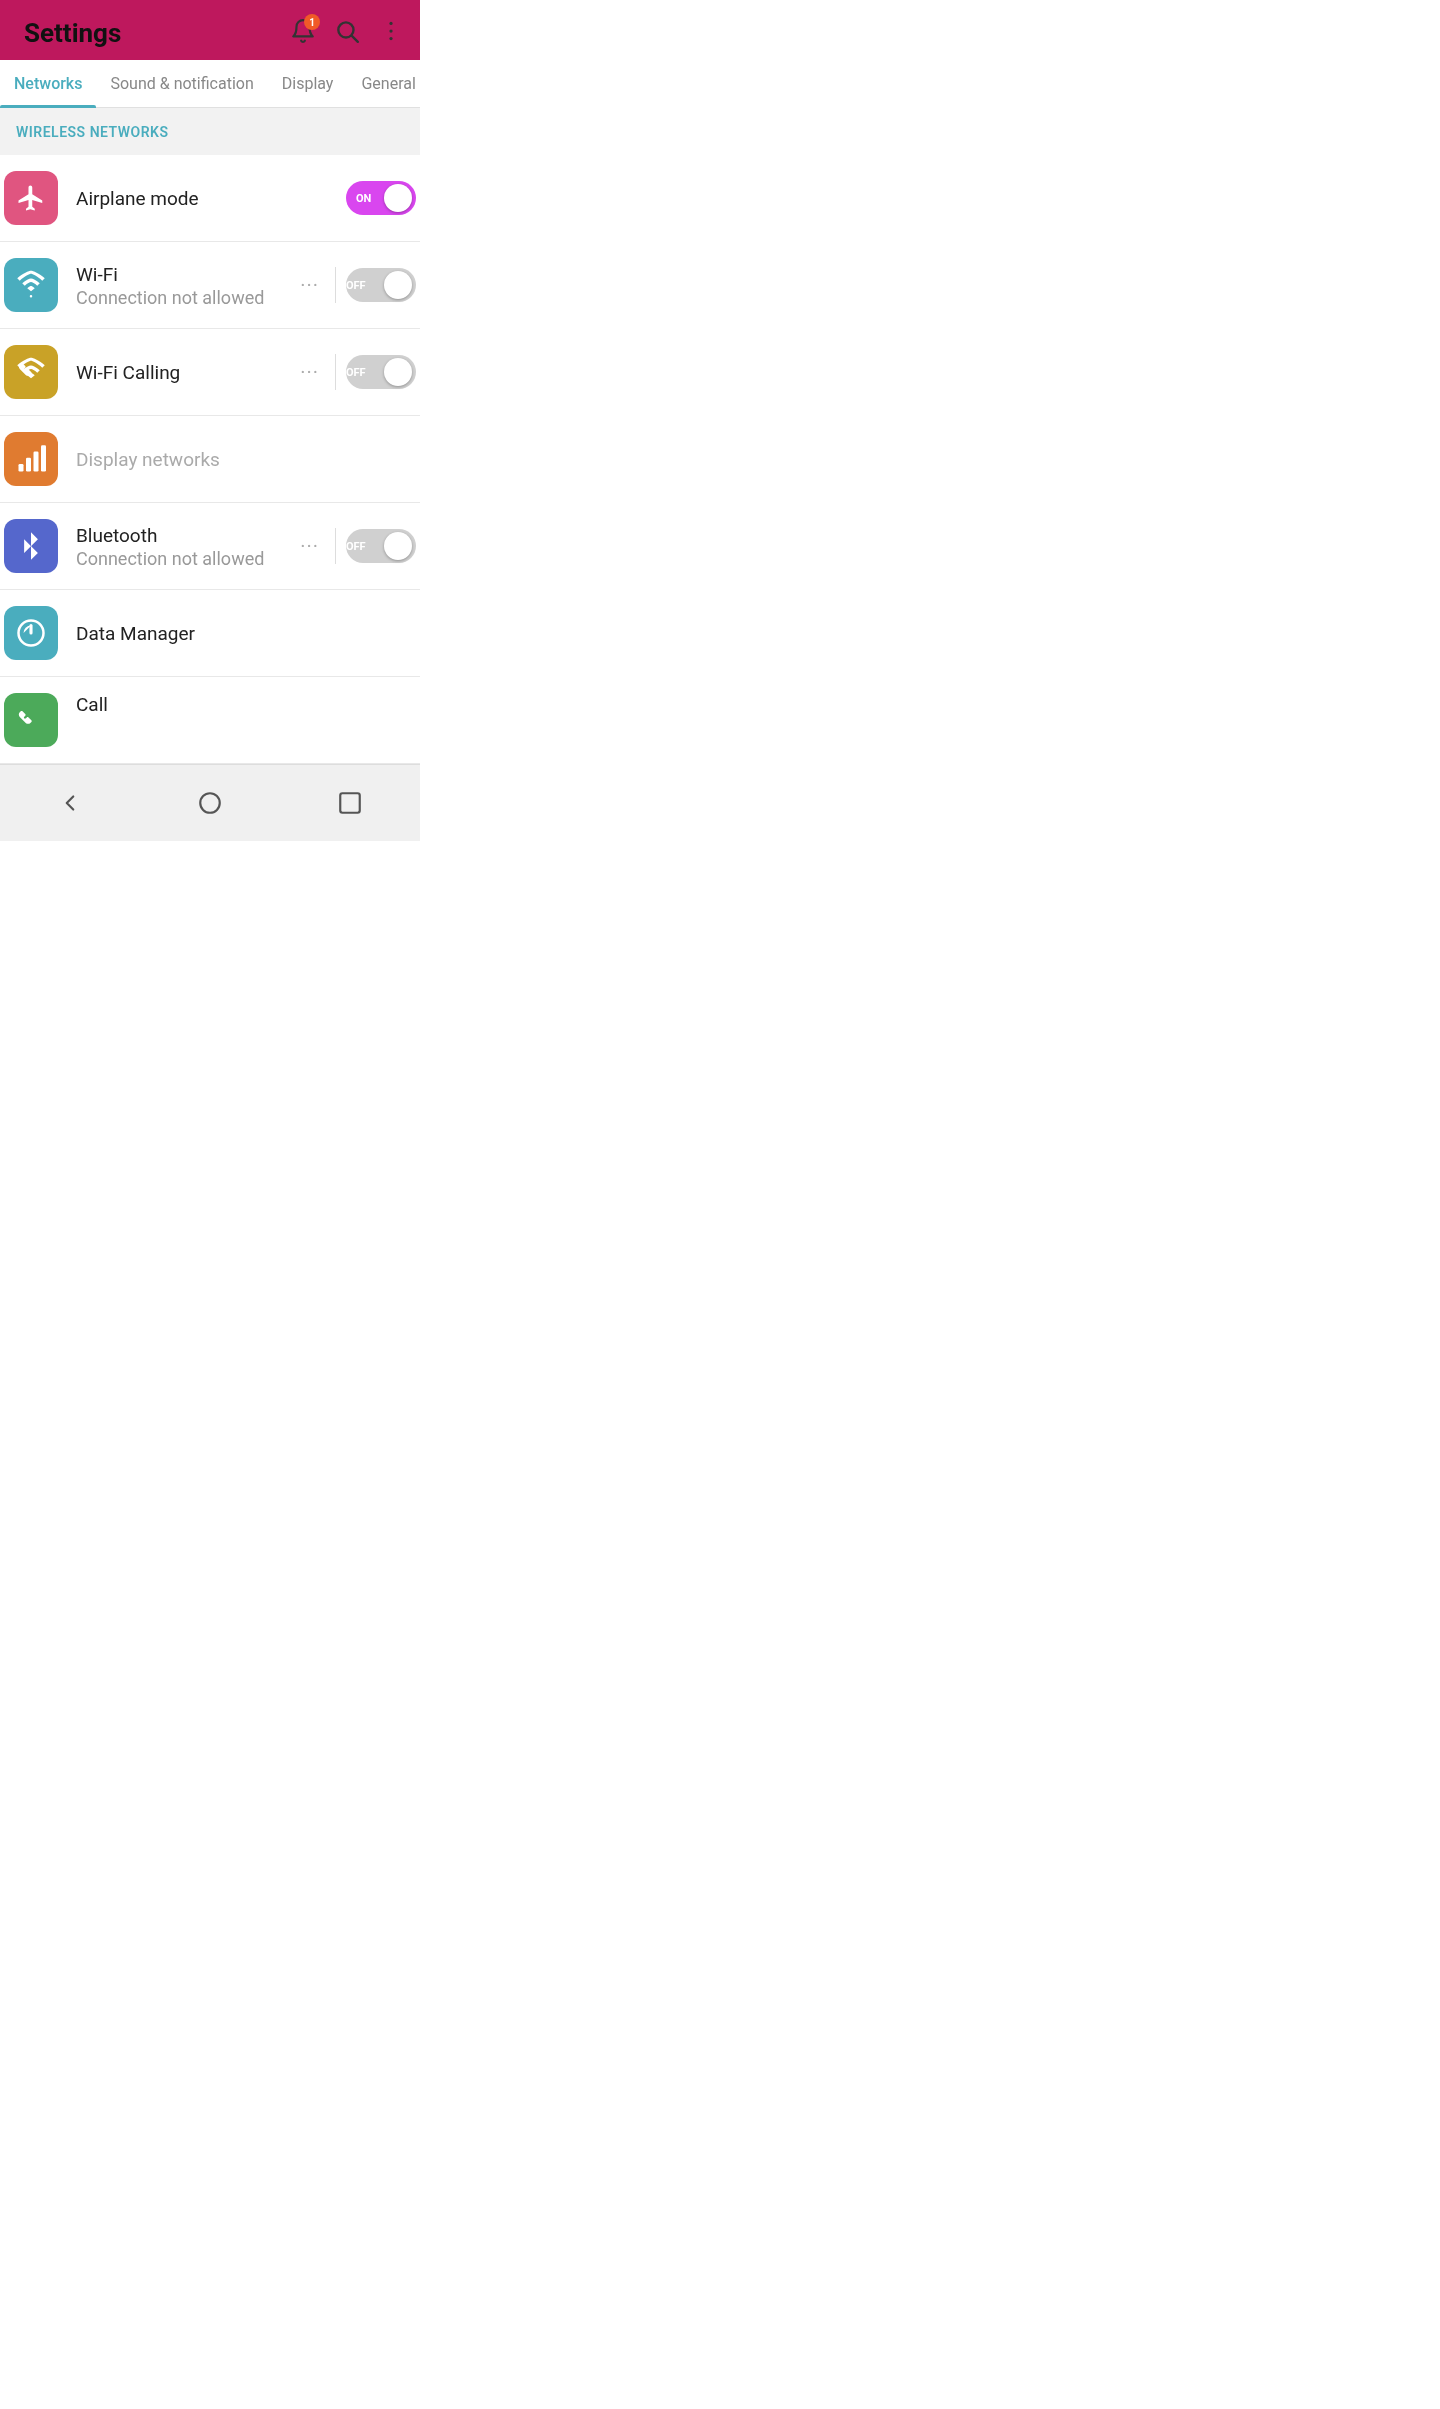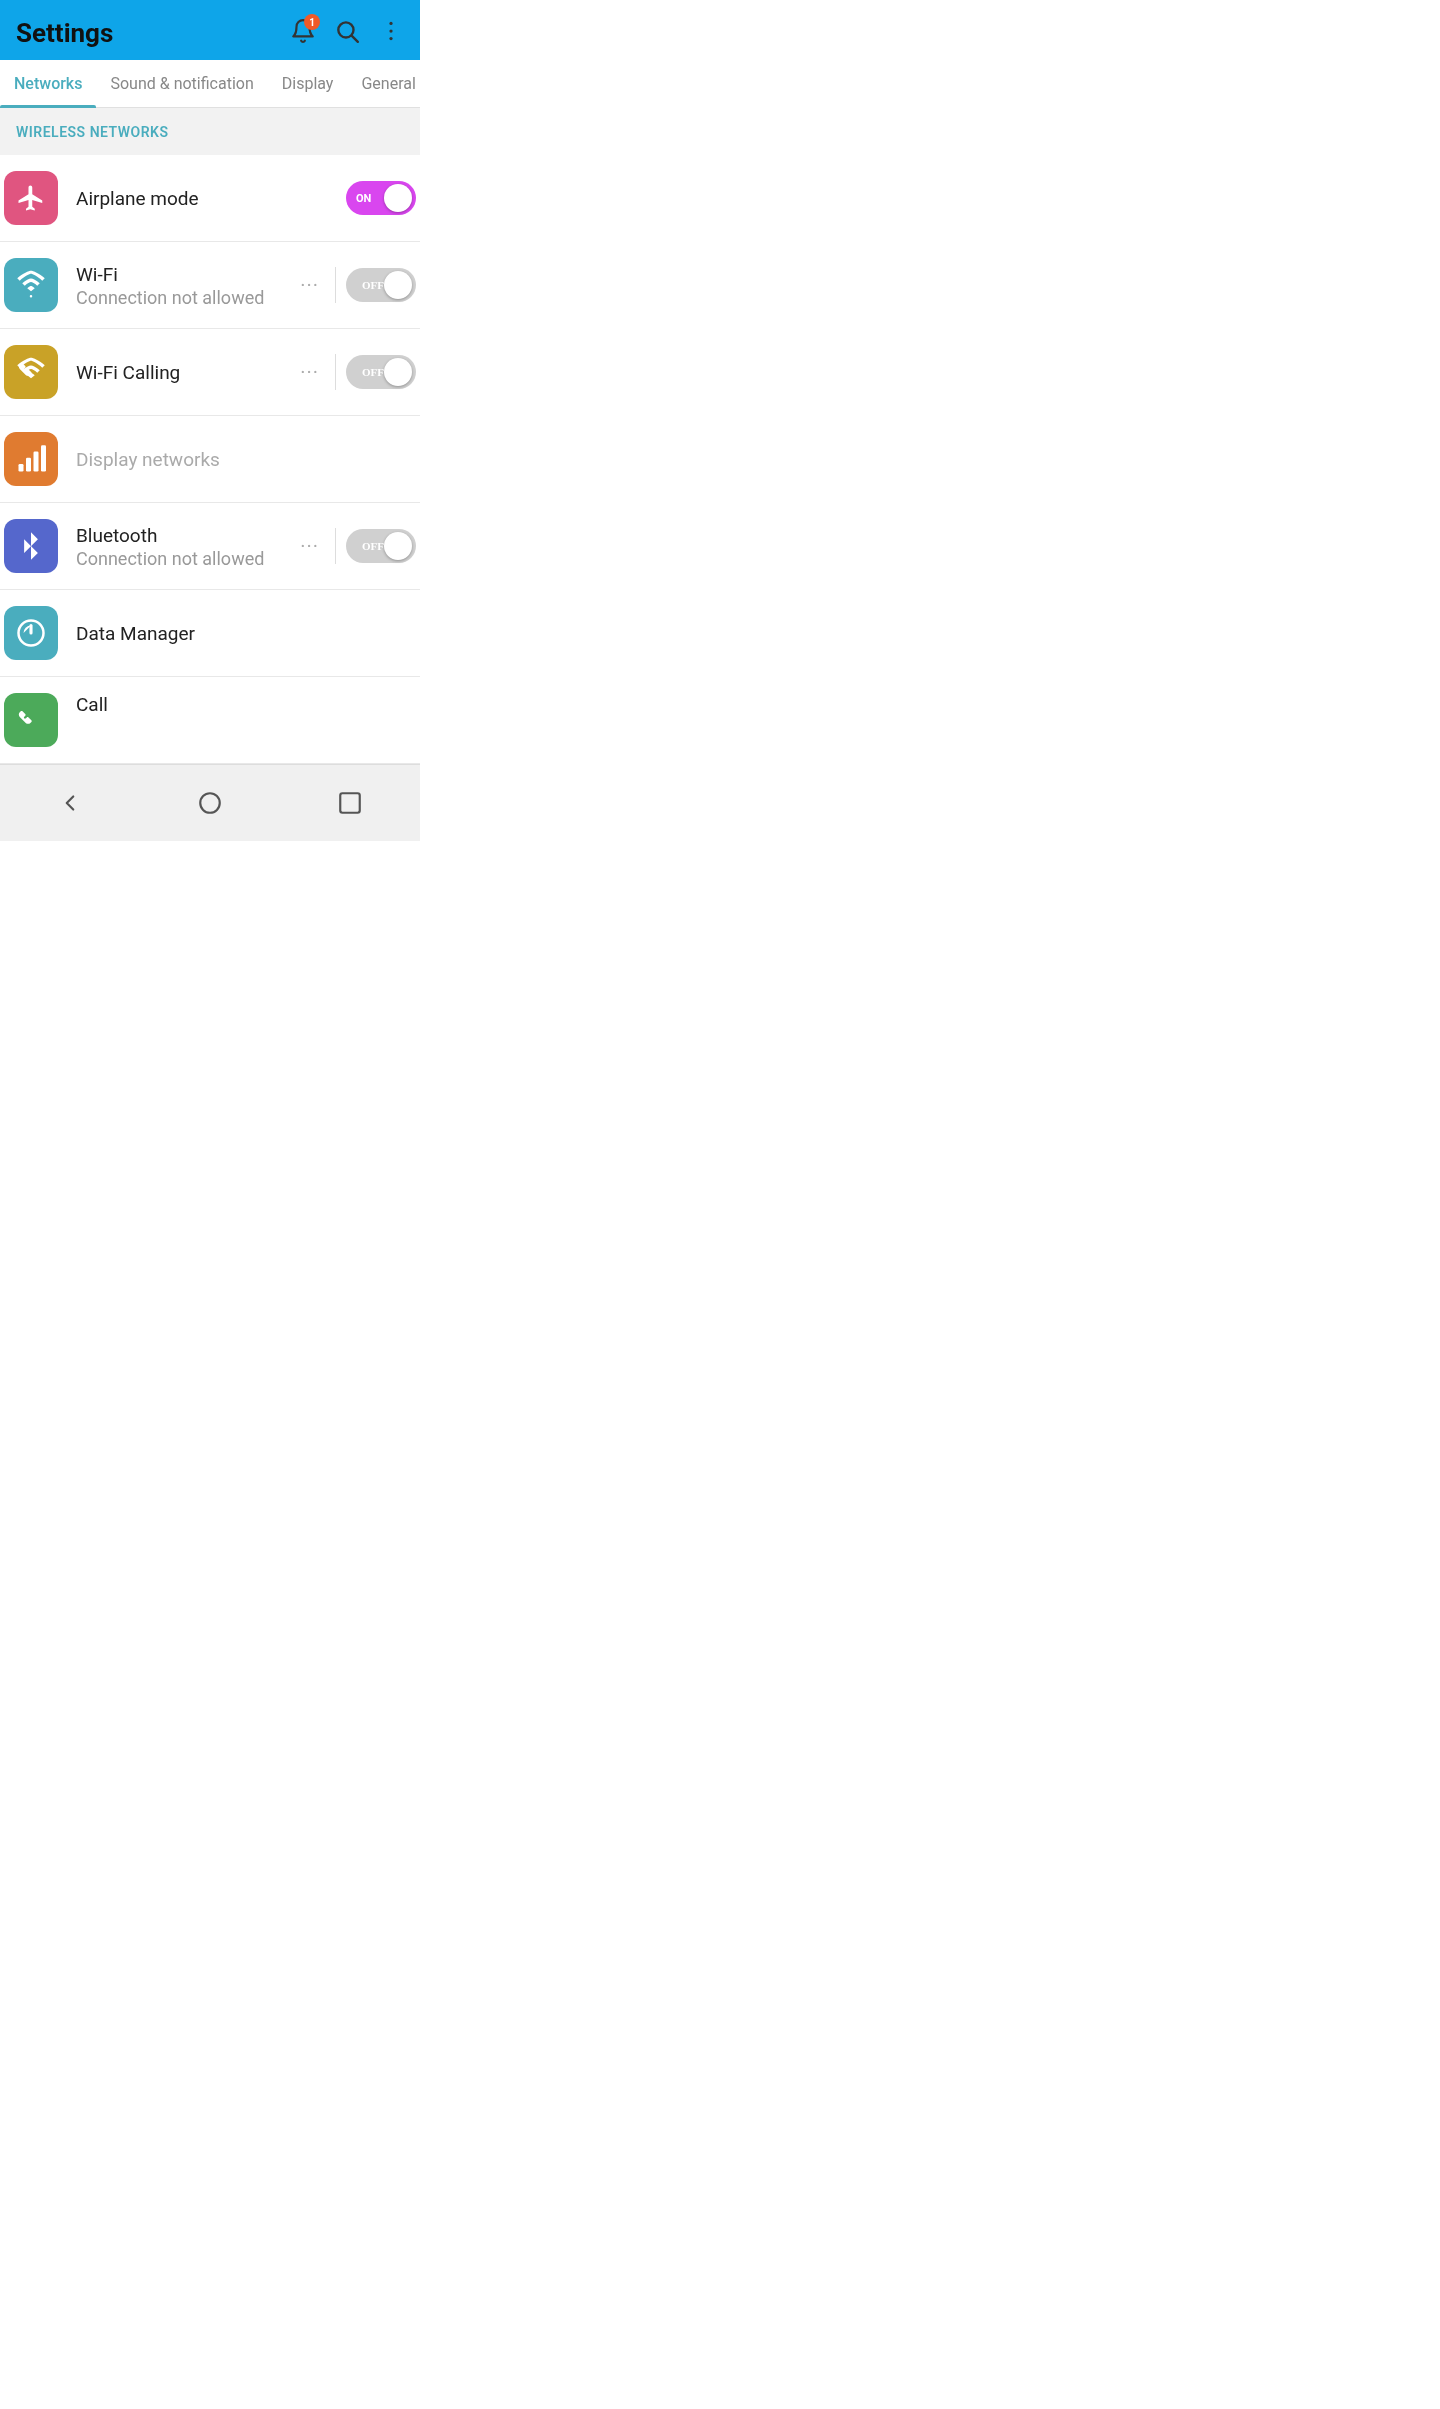--- a/index.html
+++ b/index.html
@@ -9,22 +9,22 @@
       width: 420px;
       min-height: 900px;
       overflow-x: hidden;
     }
 
     
     .header {
       display: flex;
       align-items: center;
       justify-content: space-between;
-      padding: 18px 16px 12px 16px;
-      background: #0ea5e9;
+      padding: 18px 16px 12px 24px;
+      background: #be185d;
     }
     .header-title {
       font-size: 26px;
       font-weight: 700;
       color: #111;
     }
     .header-icons {
       display: flex;
       align-items: center;
       gap: 18px;
@@ -195,23 +195,22 @@
     .toggle-label {
       position: absolute;
       font-size: 11px;
       font-weight: 700;
       color: #fff;
     }
     .toggle.on .toggle-label {
       left: 10px;
     }
     .toggle.off .toggle-label {
-      left: 16px;
+      left: 0;
       color: #fff;
-      font-family: Liberation Serif, serif;
     }
 
     
     .bottom-nav {
       display: flex;
       align-items: center;
       justify-content: space-around;
       background: #f0f0f0;
       padding: 18px 0 18px 0;
       border-top: 1px solid #ddd;

